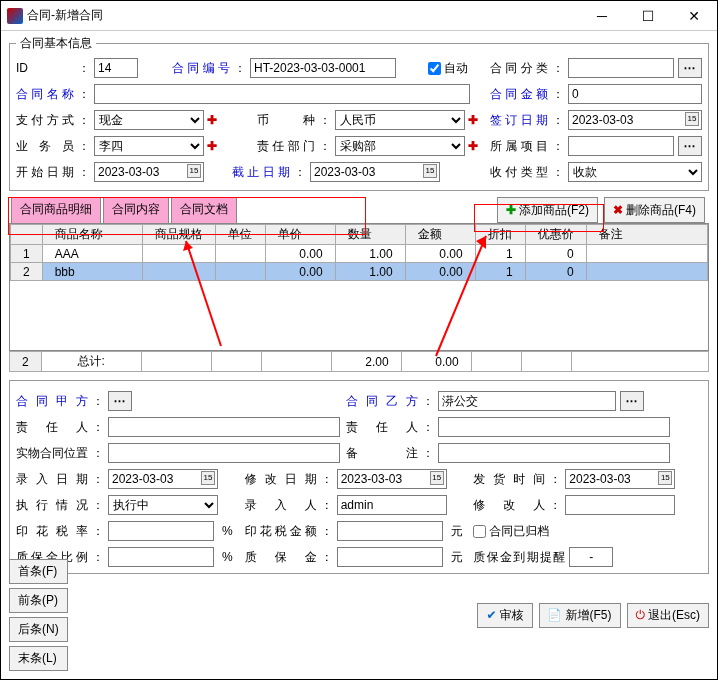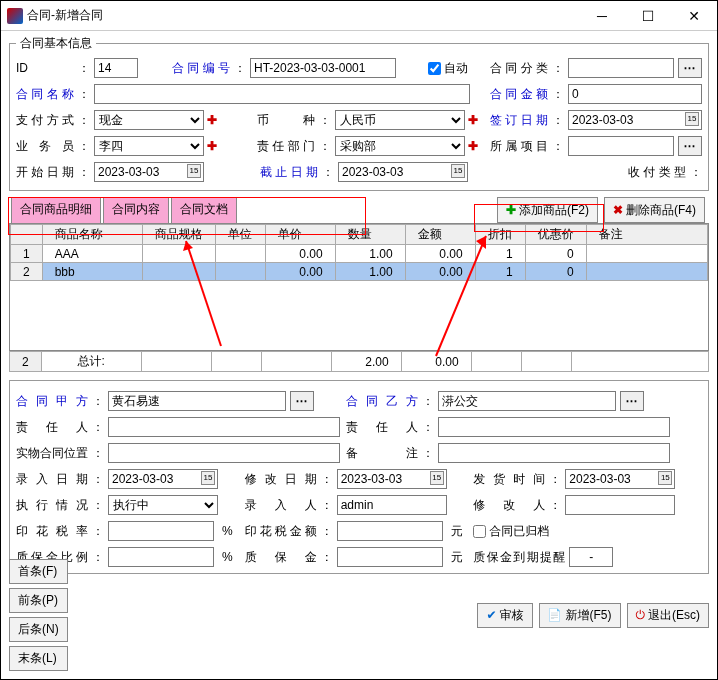--- a/index.html
+++ b/index.html
@@ -156,28 +156,29 @@
           <span class="dots">⋯</span>
         </div>
     </div>
 
     <div class="row" style="margin-bottom:0;">
       <div class="cell">
           <span class="lbl">开始日期</span>
           <span class="colon">：</span>
         <span class="date-wrap"><input type="text" class="w110" value="2023-03-03" style=""><span class="cal-i">15</span></span>
         </div>
-      <div class="cell" style="margin-left:52px;">
+      <div class="cell" style="margin-left:24px;">
           <span class="lbl lbl-blue">截止日期</span>
           <span class="colon">：</span>
         <span class="date-wrap"><input type="text" class="w140" value="2023-03-03" style=""><span class="cal-i">15</span></span>
         </div>
       <div class="cell" style="margin-left:auto;">
           <span class="lbl">收付类型</span>
           <span class="colon">：</span>
+        <select class="w140" style="width:134px"><option>收款</option></select>
         </div>
     </div>
   </fieldset>
 
   <div class="tab-bar" style="margin-top:6px;">
     <div class="tab">合同商品明细</div>
     <div class="tab">合同内容</div>
     <div class="tab">合同文档</div>
     <div class="rt-btns">
       <span class="wbtn">
@@ -246,21 +247,21 @@
           <td style="width:50px"></td>
           <td style="width:50px"></td>
           <td></td>
     </tr>
   </tbody>
     </table>
 
   <div class="bottom-box">
     <div class="brow">
       <div class="bcell wide"><span class="blbl lbl-blue">合同甲方</span>：
-        <input type="text" class="w180" value="黄石易速" style=""><span class="dots">⋯</span></div>
+        <span class="dots">⋯</span></div>
       <div class="bcell wide"><span class="blbl lbl-blue">合同乙方</span>：
         <input type="text" class="w180" value="漭公交" style=""><span class="dots">⋯</span></div>
     </div>
     <div class="brow">
       <div class="bcell wide"><span class="blbl">责 任 人</span>：
         <input type="text" class="w220" style=""></div>
       <div class="bcell wide"><span class="blbl">责 任 人</span>：
         <input type="text" class="w220" style=""></div>
     </div>
     <div class="brow">

